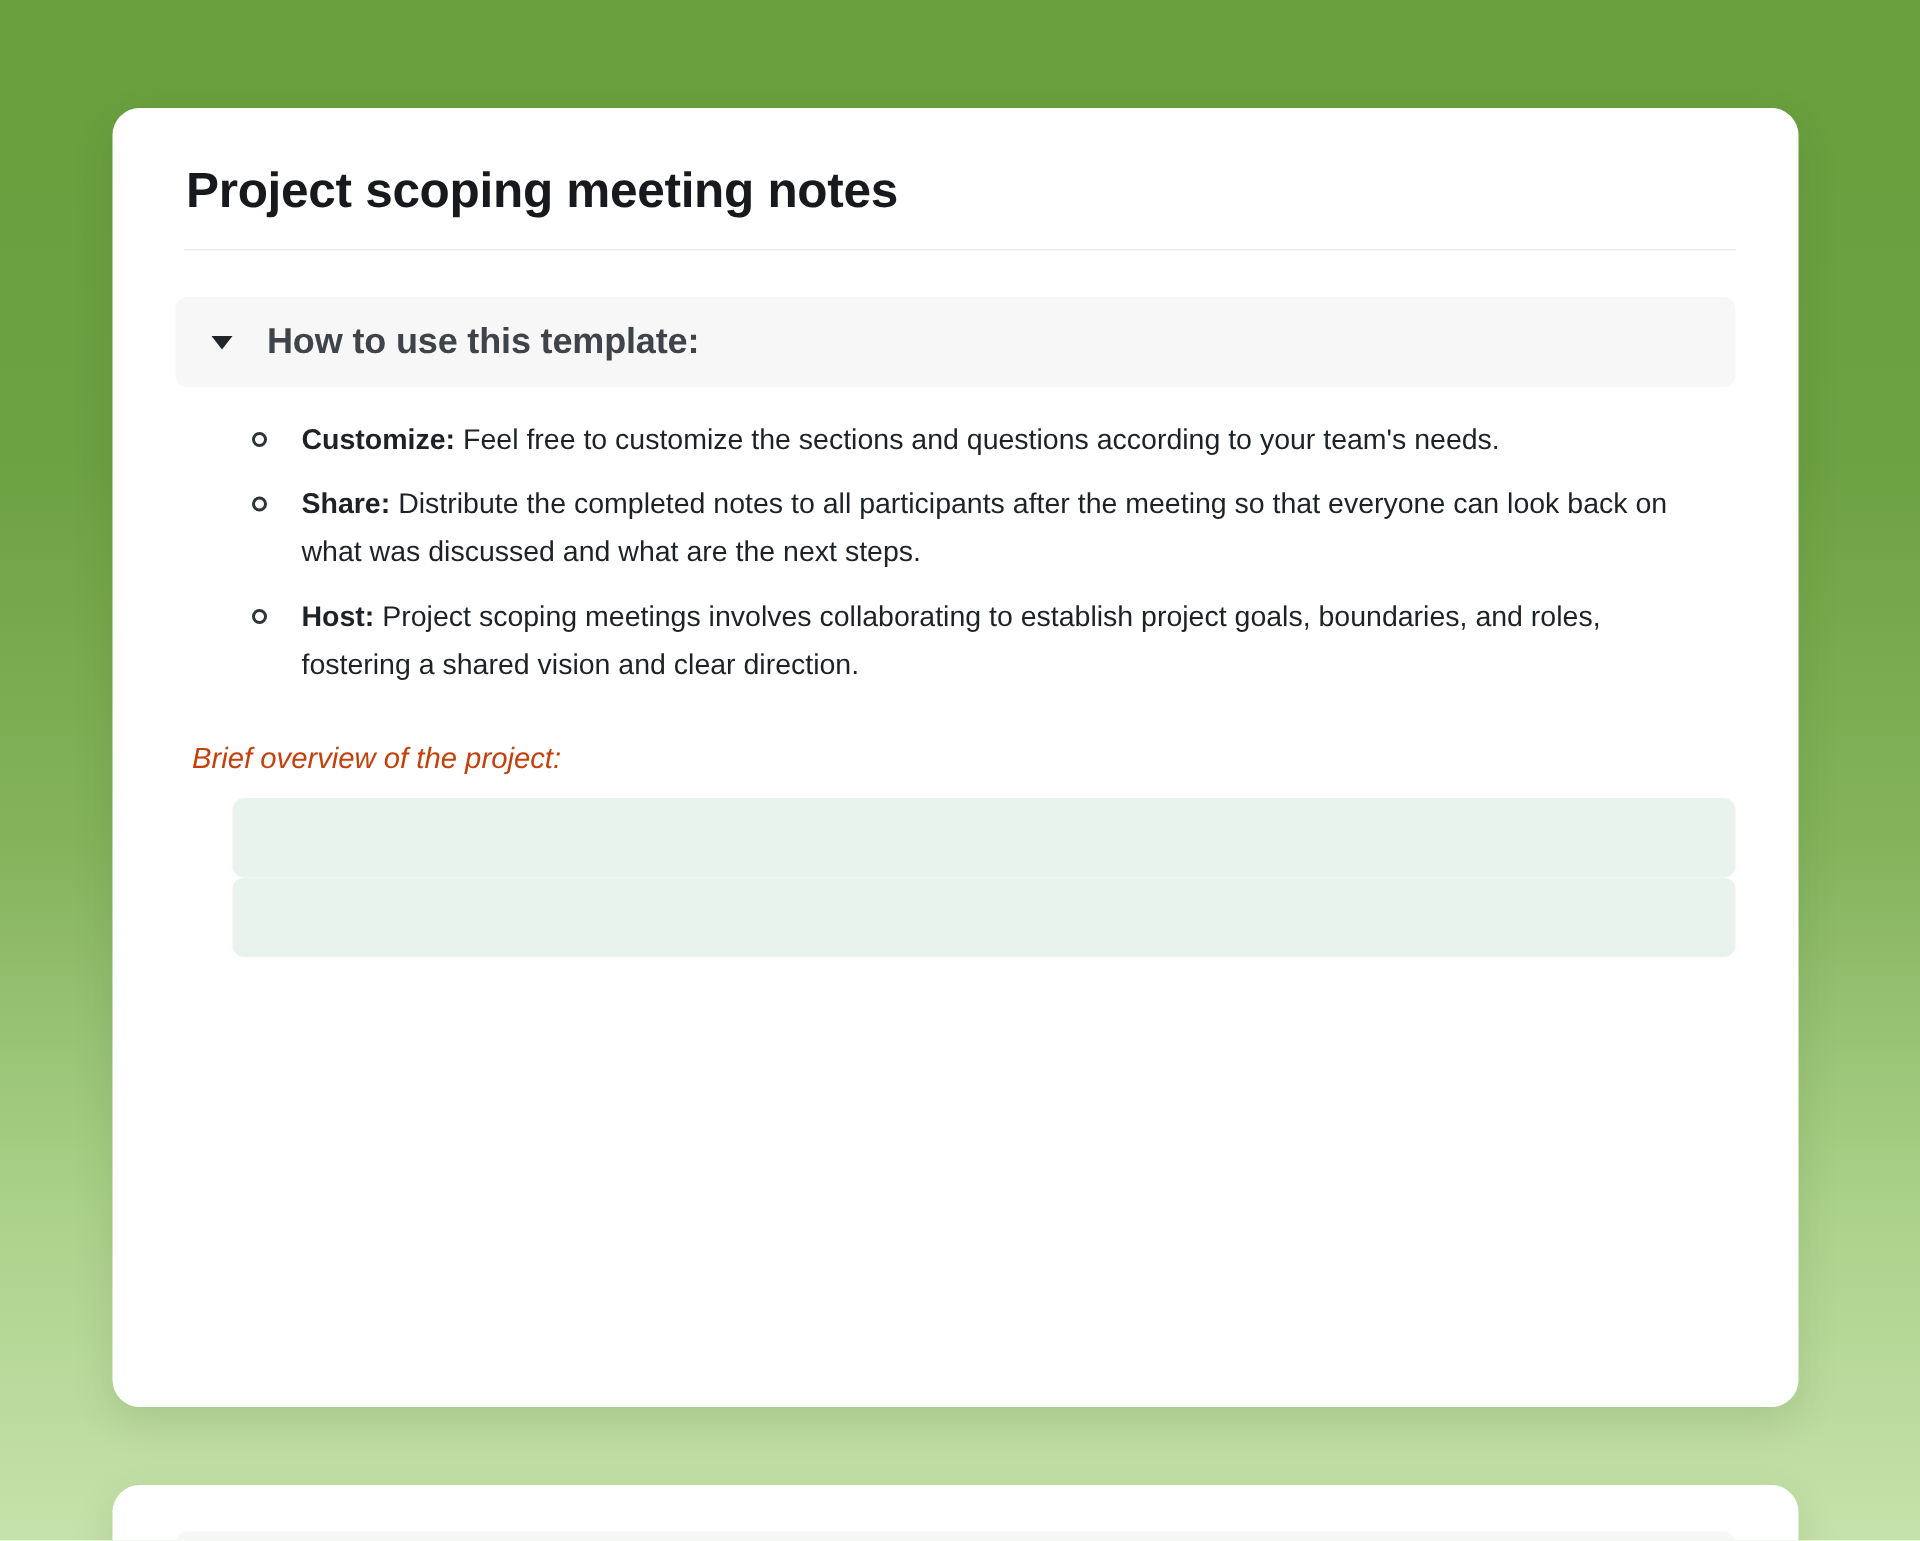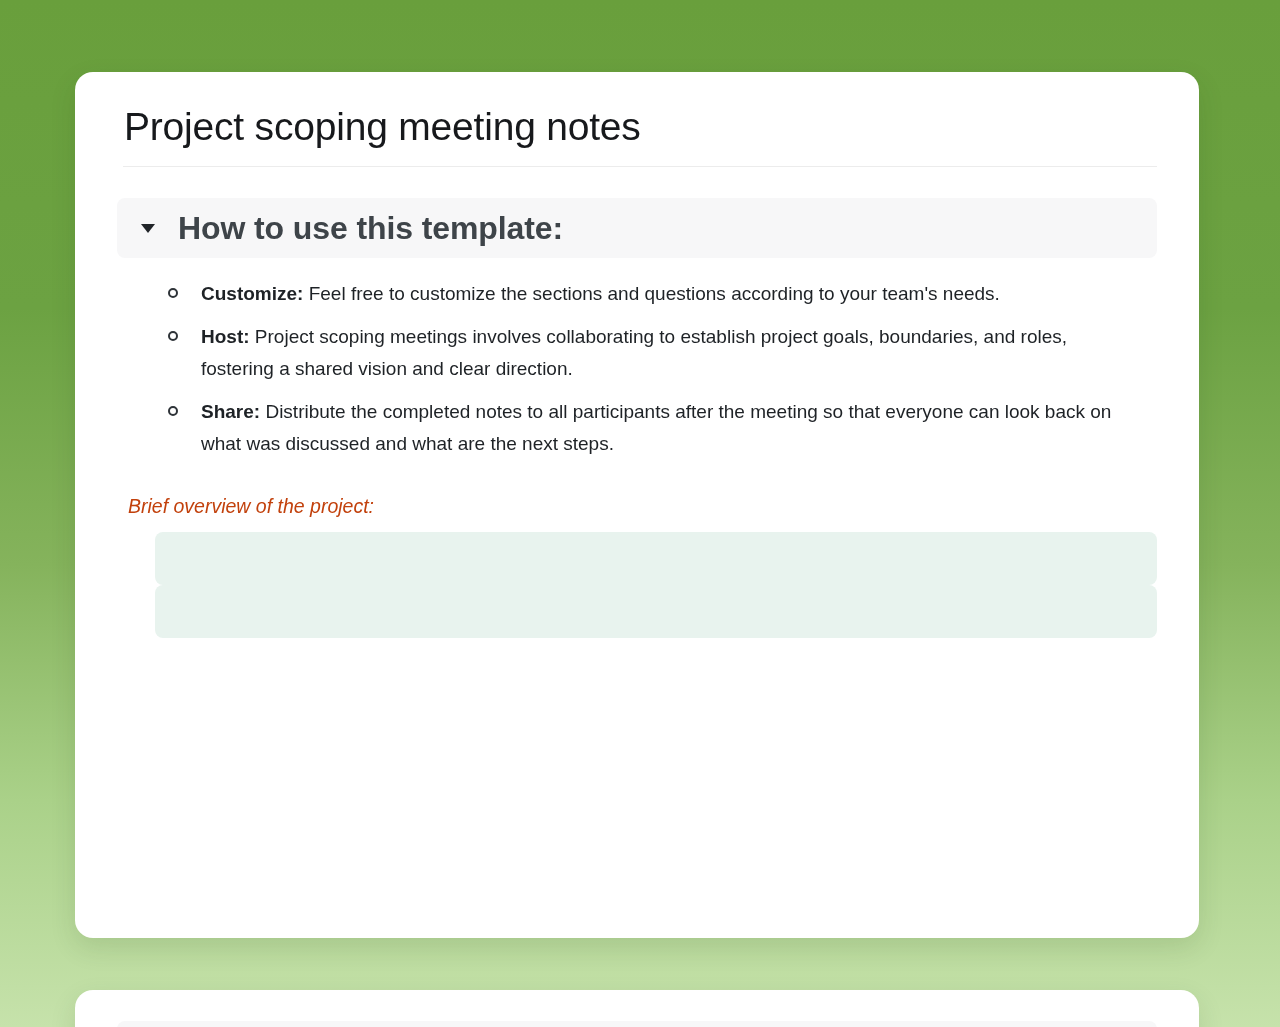--- a/index.html
+++ b/index.html
@@ -12,38 +12,38 @@
   .card {
     position: absolute; left: 75px; width: 1124px;
     background: #ffffff; border-radius: 18px;
     box-shadow: 0 10px 26px rgba(40, 70, 20, 0.13);
   }
   .card1 { top: 72px; height: 866px; }
   .card2 { top: 990px; height: 140px; }
 
   .doc-title {
     margin: 36px 42px 0 49px;
-    font-size: 39px; line-height: 38px; font-weight: 400;
+    font-size: 33px; line-height: 38px; font-weight: 700;
     color: #17191c; letter-spacing: -0.2px;
   }
   .divider { height: 1px; background: #ececec; margin: 20px 42px 0 48px; }
 
   .section-bar {
     margin: 31px 42px 0 42px; height: 60px;
     background: #f7f7f8; border-radius: 8px;
     display: flex; align-items: center;
   }
   .bar-toggle { padding-left: 24px; cursor: pointer; }
   .caret {
     width: 0; height: 0; display: inline-block;
     border-left: 7px solid transparent; border-right: 7px solid transparent;
     border-top: 9px solid #212529; margin-right: 23px; flex: 0 0 auto;
   }
   .bar-title {
-    font-size: 32px; font-weight: 700; color: #3e4449; letter-spacing: -0.1px;
+    font-size: 24px; font-weight: 700; color: #3e4449; letter-spacing: -0.1px;
   }
   .bar-plain { padding-left: 20px; }
 
   .bullets { margin: 20px 60px 0 93px; padding: 0; list-style: none; }
   .bullet-item {
     display: flex; align-items: flex-start;
     font-size: 19px; line-height: 32.5px; color: #1e2226;
     margin-bottom: 10px;
   }
   .marker {
@@ -76,25 +76,25 @@
     <span class="bar-title">How to use this template:</span>
   </div>
 
   <ul class="bullets">
     <li class="bullet-item">
       <span class="marker"></span>
       <span class="text"><span class="b">Customize:</span> <span>Feel free to customize the sections and questions according to your team's needs.</span></span>
     </li>
     <li class="bullet-item">
       <span class="marker"></span>
-      <span class="text"><span class="b">Host:</span> <span>Project scoping meetings involves collaborating to establish project goals, boundaries, and roles, fostering a shared vision and clear direction.</span></span>
+      <span class="text"><span class="b">Share:</span> <span>Distribute the completed notes to all participants after the meeting so that everyone can look back on what was discussed and what are the next steps.</span></span>
     </li>
     <li class="bullet-item">
       <span class="marker"></span>
-      <span class="text"><span class="b">Share:</span> <span>Distribute the completed notes to all participants after the meeting so that everyone can look back on what was discussed and what are the next steps.</span></span>
+      <span class="text"><span class="b">Host:</span> <span>Project scoping meetings involves collaborating to establish project goals, boundaries, and roles, fostering a shared vision and clear direction.</span></span>
     </li>
   </ul>
 
 
   <div class="prompt">Brief overview of the project:</div>
 
   <div class="input-rows">
     <div class="input-row"></div>
     <div class="input-row"></div>
   </div>

